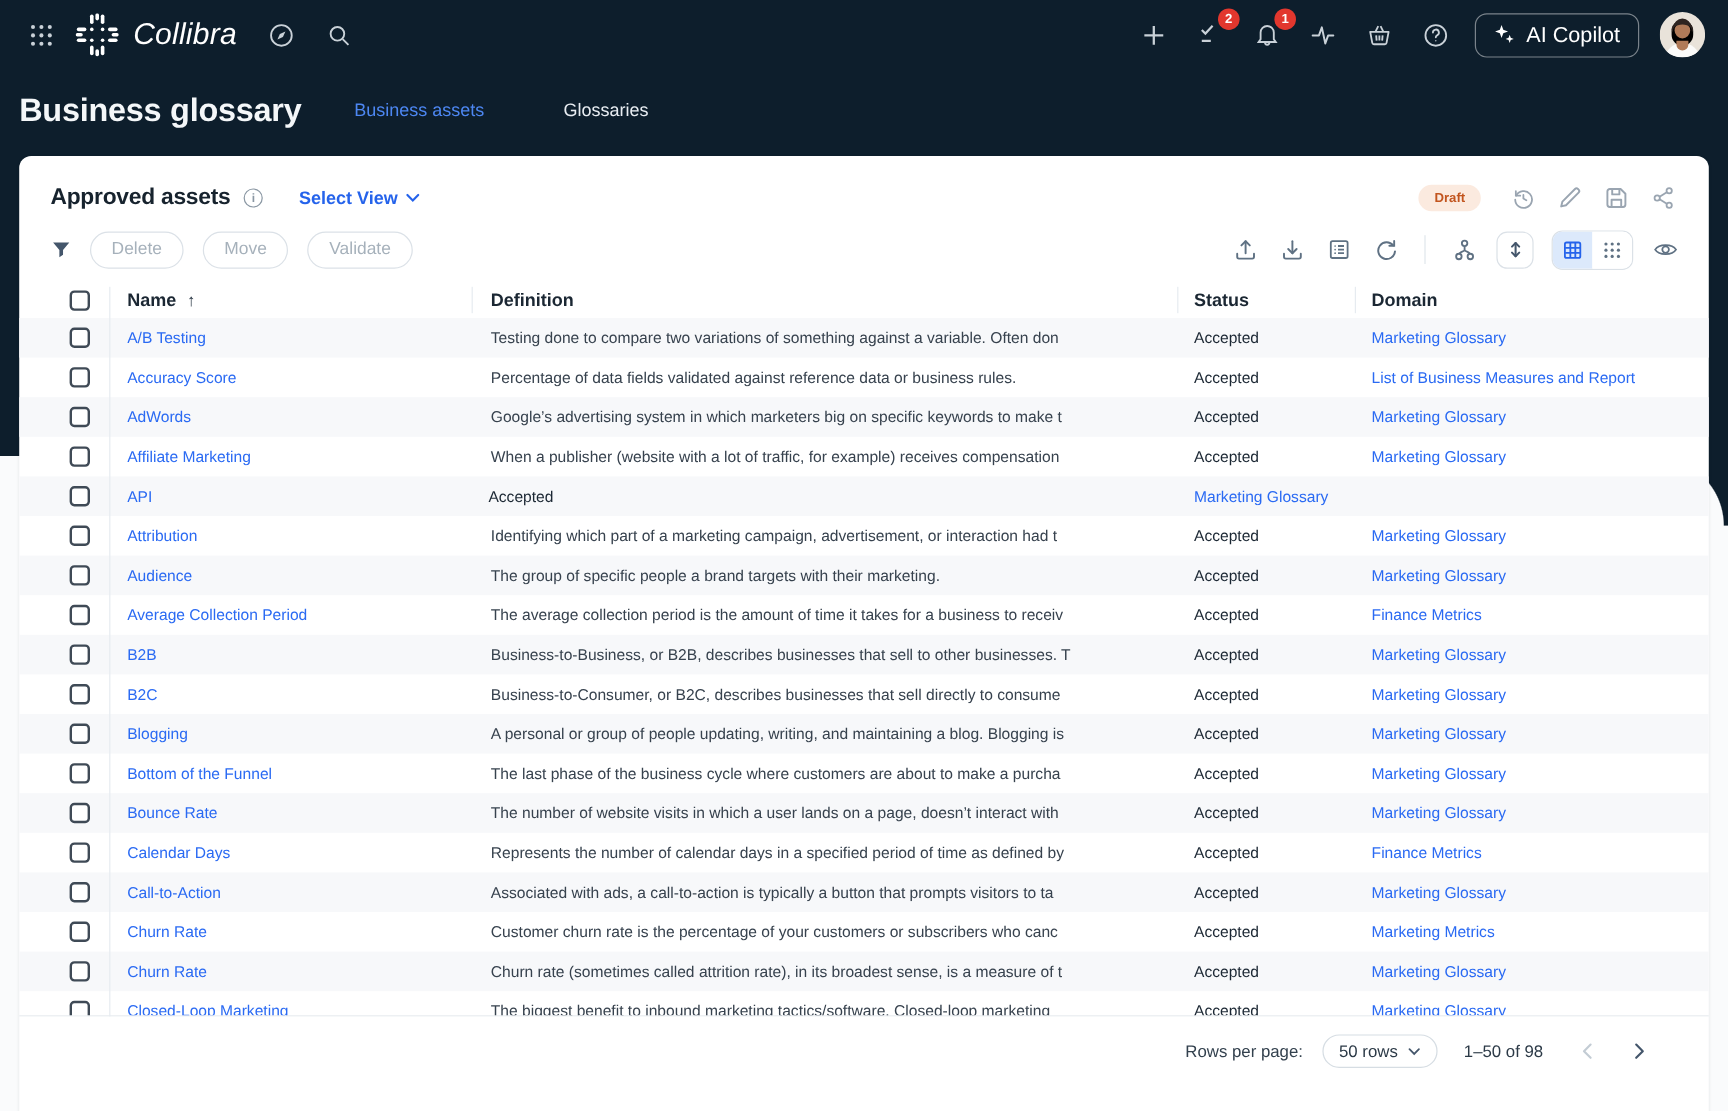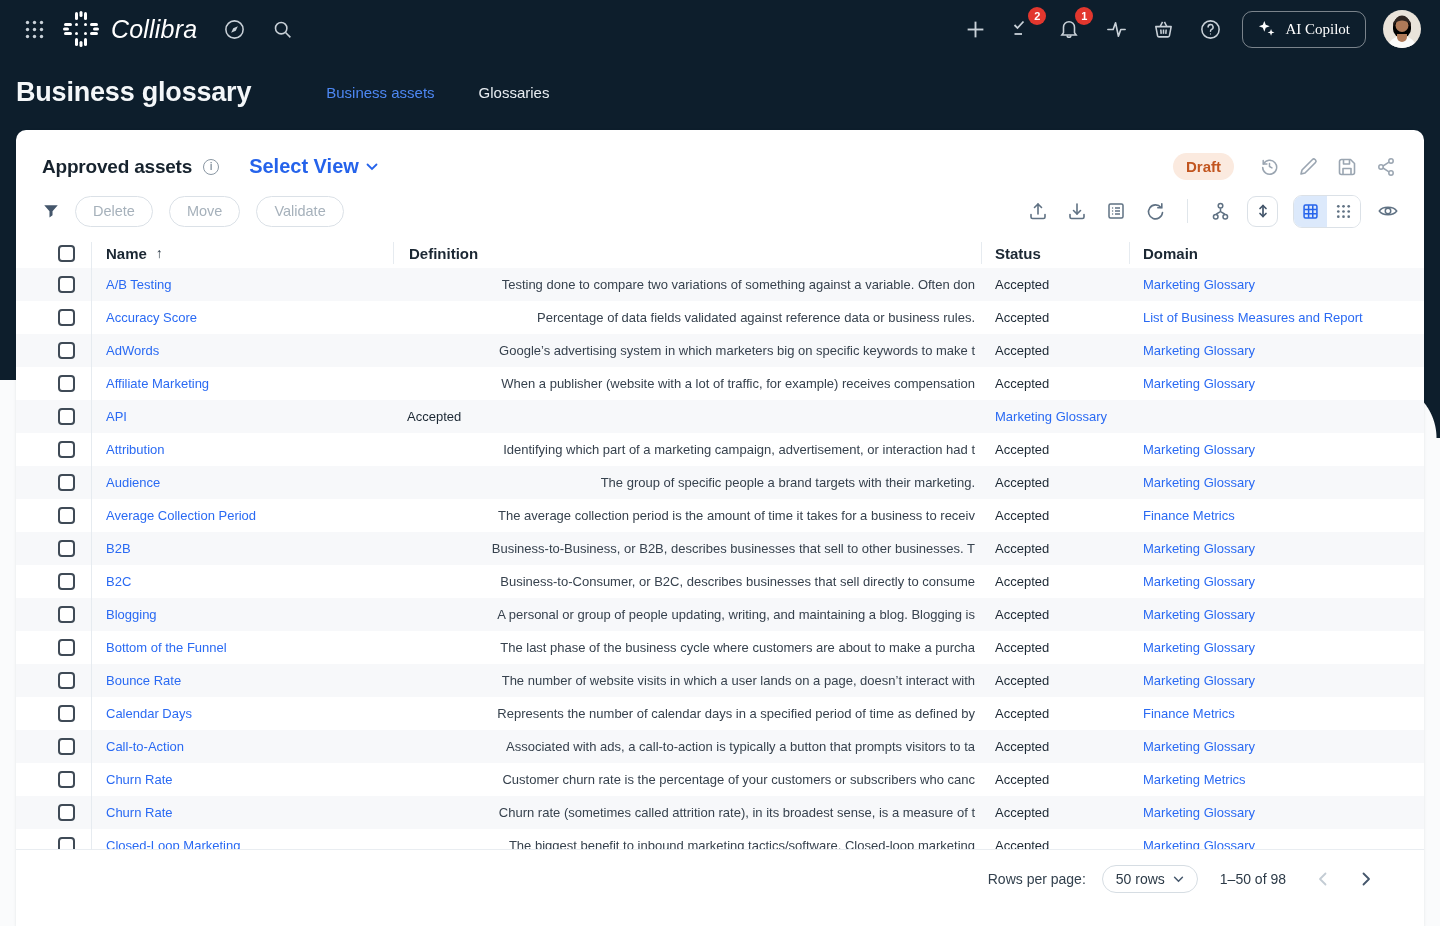--- a/index.html
+++ b/index.html
@@ -31,51 +31,51 @@
   .nav-left-icons { display:flex; align-items:center; gap:18px; margin-left:22px; }
   .nav-right { margin-left:auto; display:flex; align-items:center; gap:17px; }
   .badge {
     position:absolute; top:-7px; right:-9px; min-width:18px; height:18px; padding:0 5px;
     background:#e2372e; color:#fff; font-size:11px; font-weight:700; border-radius:10px;
     display:flex; align-items:center; justify-content:center; line-height:1;
   }
   .ai-btn {
     display:flex; align-items:center; gap:9px; height:37px; padding:0 15px;
     border:1px solid rgba(255,255,255,.45); border-radius:10px; color:#fff;
-    font-size:15px; cursor:pointer; background:transparent;font-family:Liberation Serif, serif;
+    font-size:18px; cursor:pointer; background:transparent;
   }
   .avatar { width:38px; height:38px; border-radius:50%; overflow:hidden; cursor:pointer; }
 
   
   .page-header {
     position:absolute; top:58px; left:0; width:1440px; height:68px; z-index:3;
     display:flex; align-items:center; padding-left:16px;
   }
   .page-title { color:#f4f7f9; font-size:27px; font-weight:600; letter-spacing:-.2px; }
-  .tabs { display:flex; gap:44px; margin-left:75px; }
+  .tabs { display:flex; gap:66px; margin-left:44px; }
   .tab { font-size:15px; font-weight:500; color:#e8edf2; cursor:pointer; }
   .tab.active { color:#4d87f2; }
 
   
   .panel {
     position:absolute; left:16px; right:16px; top:130px; bottom:0; z-index:2;
     background:#fff; border-radius:10px 10px 0 0;
     box-shadow:0 1px 3px rgba(13,30,44,.10);
   }
   .panel-header { display:flex; align-items:center; padding:23px 26px 0 26px; }
   .panel-title { font-size:19px; font-weight:600; color:#17232e; letter-spacing:-.2px; }
   .info-circle {
     width:16px; height:16px; border:1.4px solid #8a97a3; border-radius:50%;
     color:#8a97a3; font-size:10px; font-weight:600; display:flex; align-items:center;
     justify-content:center; margin-left:11px; cursor:pointer; font-style:normal;
   }
   .select-view { display:flex; align-items:center; gap:7px; margin-left:30px; color:#2563eb;
-    font-size:20px; font-weight:600; cursor:pointer; }
+    font-size:15px; font-weight:600; cursor:pointer; }
   .ph-right { margin-left:auto; display:flex; align-items:center; gap:15px; }
-  .draft-pill { background:#fbeadf; color:#c2551f; font-size:15px; font-weight:600;
+  .draft-pill { background:#fbeadf; color:#c2551f; font-size:11px; font-weight:600;
     padding:5px 13px; border-radius:15px; margin-right:8px; }
   .ghost-icon { width:24px; height:24px; display:flex; align-items:center; justify-content:center;
     color:#9aa5b1; cursor:pointer; }
 
   
   .toolbar { display:flex; align-items:center; padding:0 24px 0 26px; margin-top:15px; height:32px; }
   .funnel { color:#44566b; margin-right:15px; cursor:pointer; }
   .tb-btn {
     border:1px solid #dbe1e7; background:#fff; border-radius:16px; height:31px;
     padding:0 17px; color:#a6b1bb; font-size:14.5px; margin-right:16px; cursor:default;
@@ -103,21 +103,21 @@
   .checkbox { width:17px; height:17px; border:2px solid #3f4a56; border-radius:4px; background:#fff; cursor:pointer; flex:0 0 auto; }
   .c-name   { padding-left:15px; }
   .c-def    { padding-left:16px; padding-right:6px; }
   .c-status { padding-left:14px; }
   .c-domain { padding-left:14px; }
   .sort-arrow { margin-left:9px; font-size:14px; font-weight:400; color:#2b3845; }
   .tbody { height:582px; overflow:hidden; border-bottom:1px solid #e9edf1; }
   .trow { height:33px; font-size:13px; }
   .trow:nth-child(odd) { background:#f7f8fa; }
   .link { color:#2a6af3; text-decoration:none; cursor:pointer; white-space:nowrap; overflow:hidden; display:block; }
-  .cell-def { color:#37424e; white-space:nowrap; overflow:hidden;text-align:right; }
+  .cell-def { color:#37424e; white-space:nowrap; overflow:hidden; }
   .cell-status { color:#1b2733; }
 
   
   .table-footer { display:flex; align-items:center; justify-content:flex-end; gap:16px;
     padding:15px 44px 0 0; font-size:14px; color:#33414e; }
   .rows-select { display:flex; align-items:center; gap:8px; border:1px solid #d6dde3;
     border-radius:16px; padding:5px 13px; color:#2c3a47; cursor:pointer; background:#fff; }
   .page-range { margin:0 6px; color:#2c3a47; }
   .pg-btn { width:28px; height:28px; display:flex; align-items:center; justify-content:center; cursor:pointer; }
   .pg-btn.disabled { color:#c3ccd4; cursor:default; }

